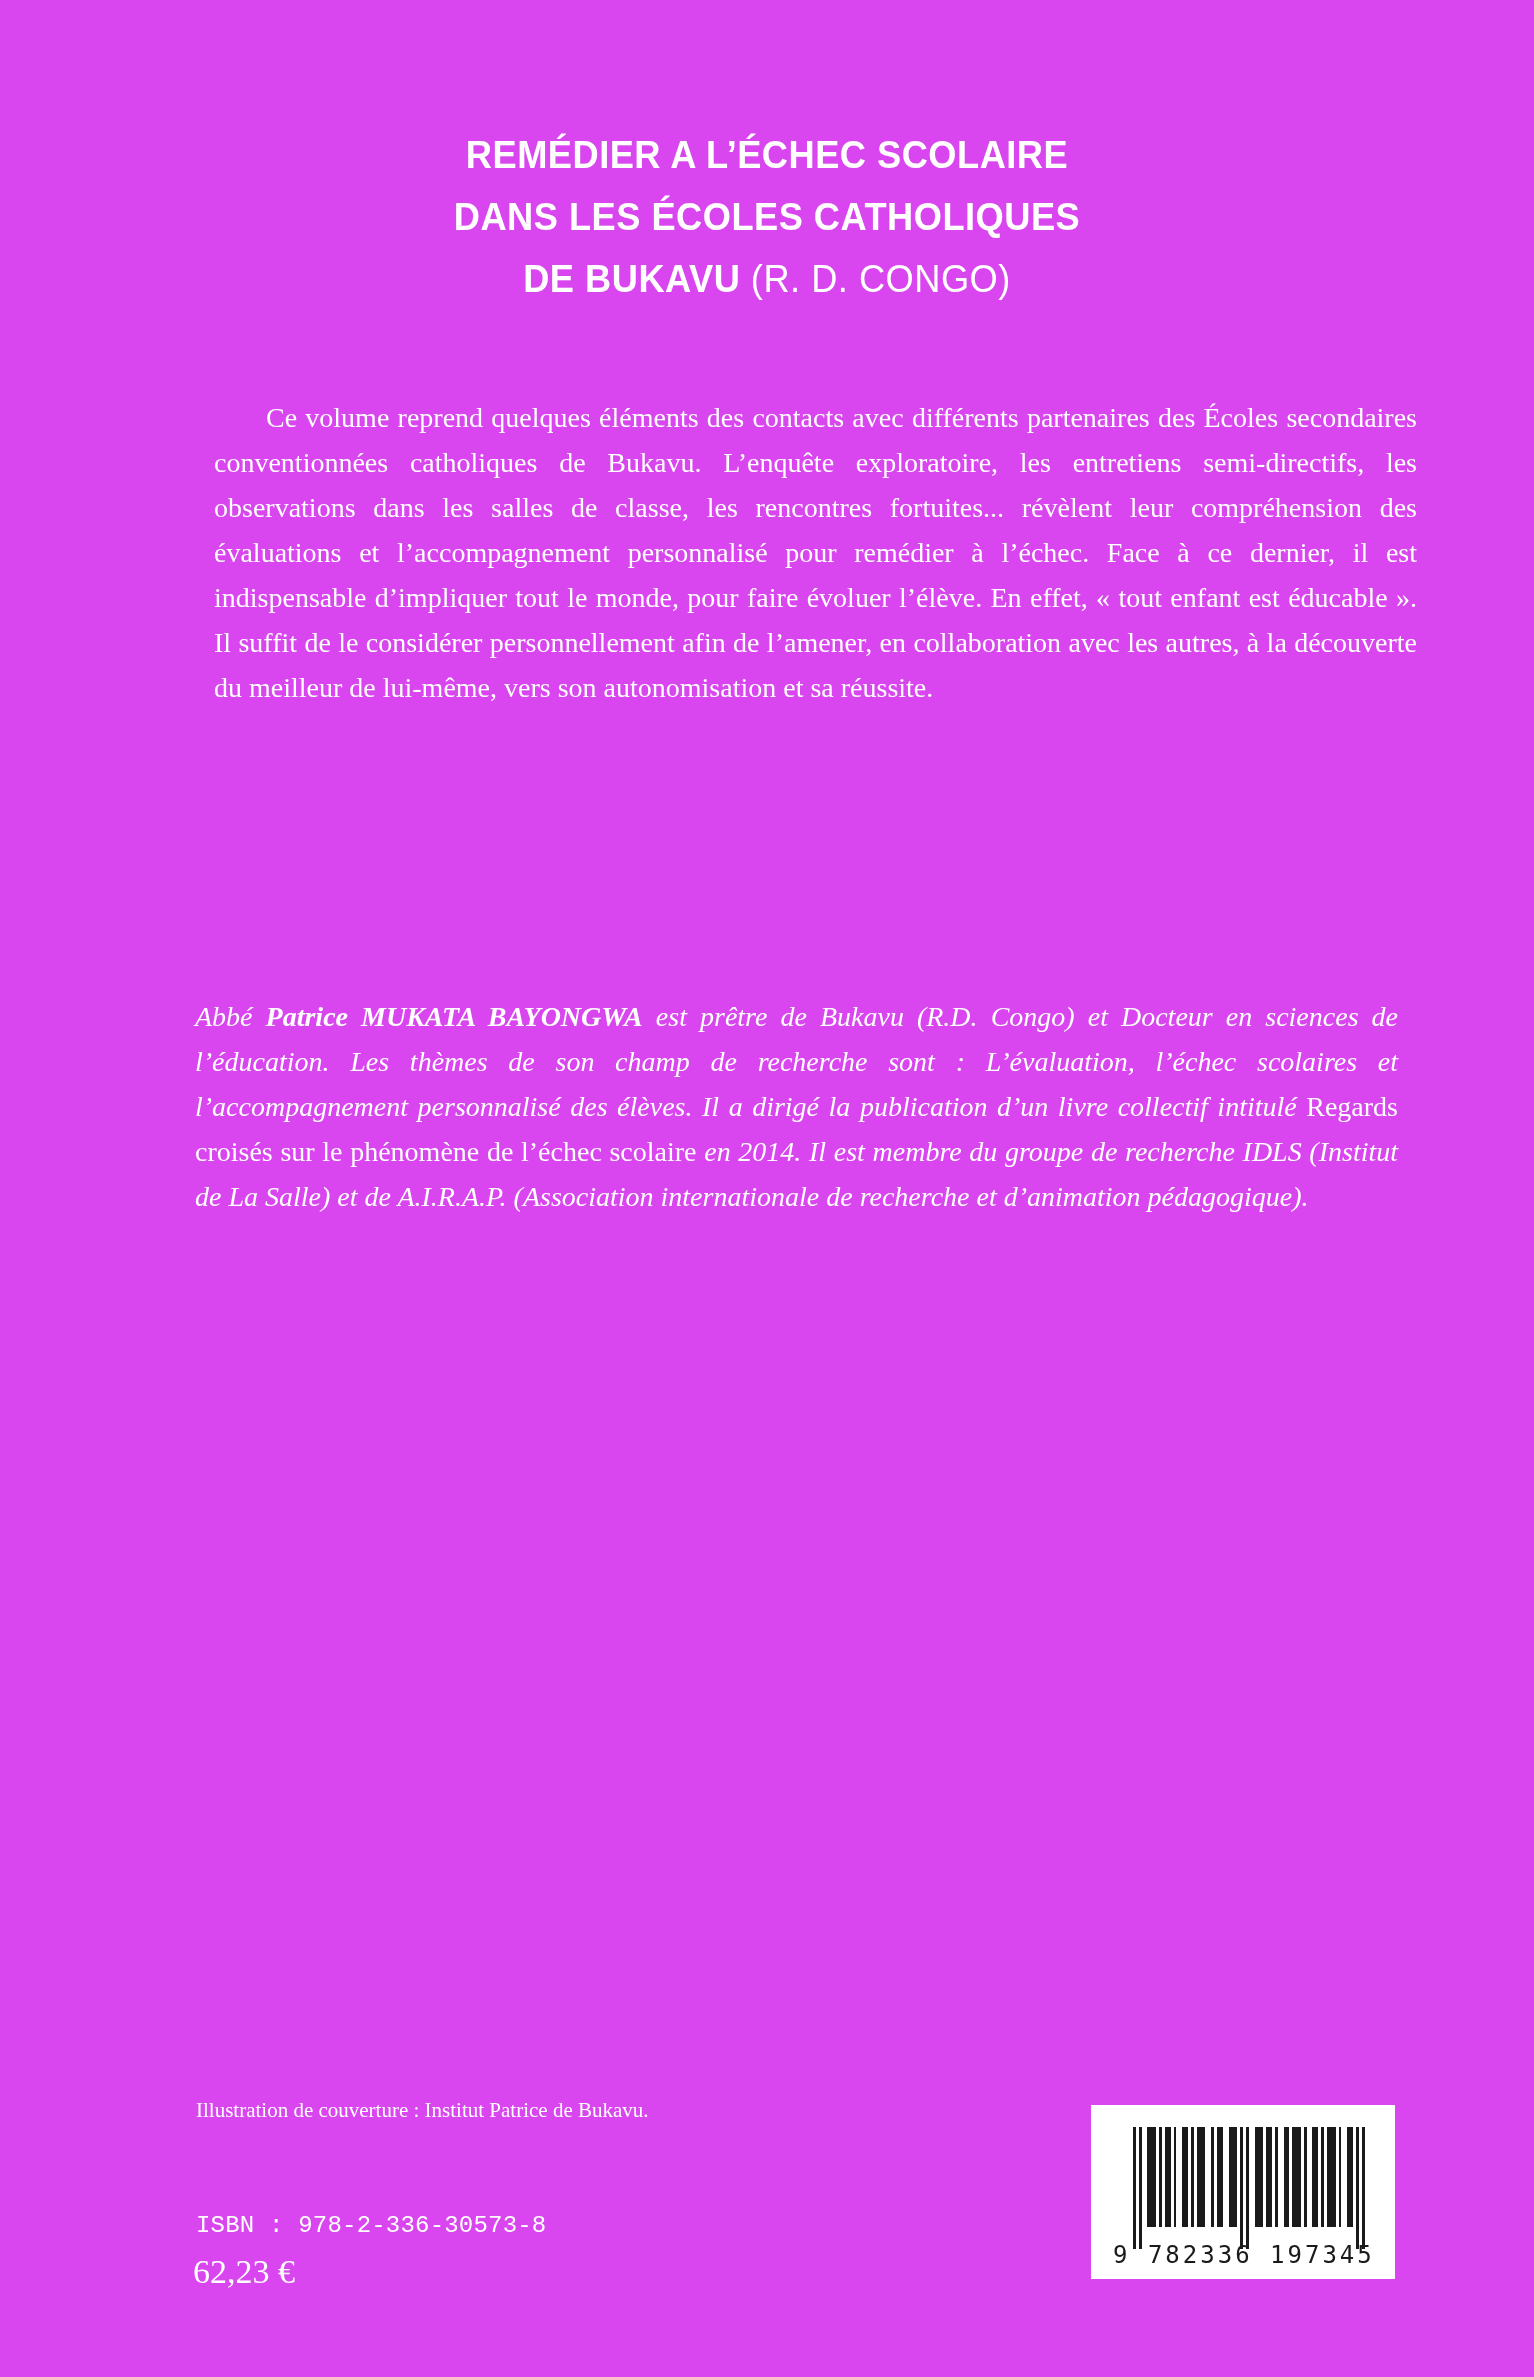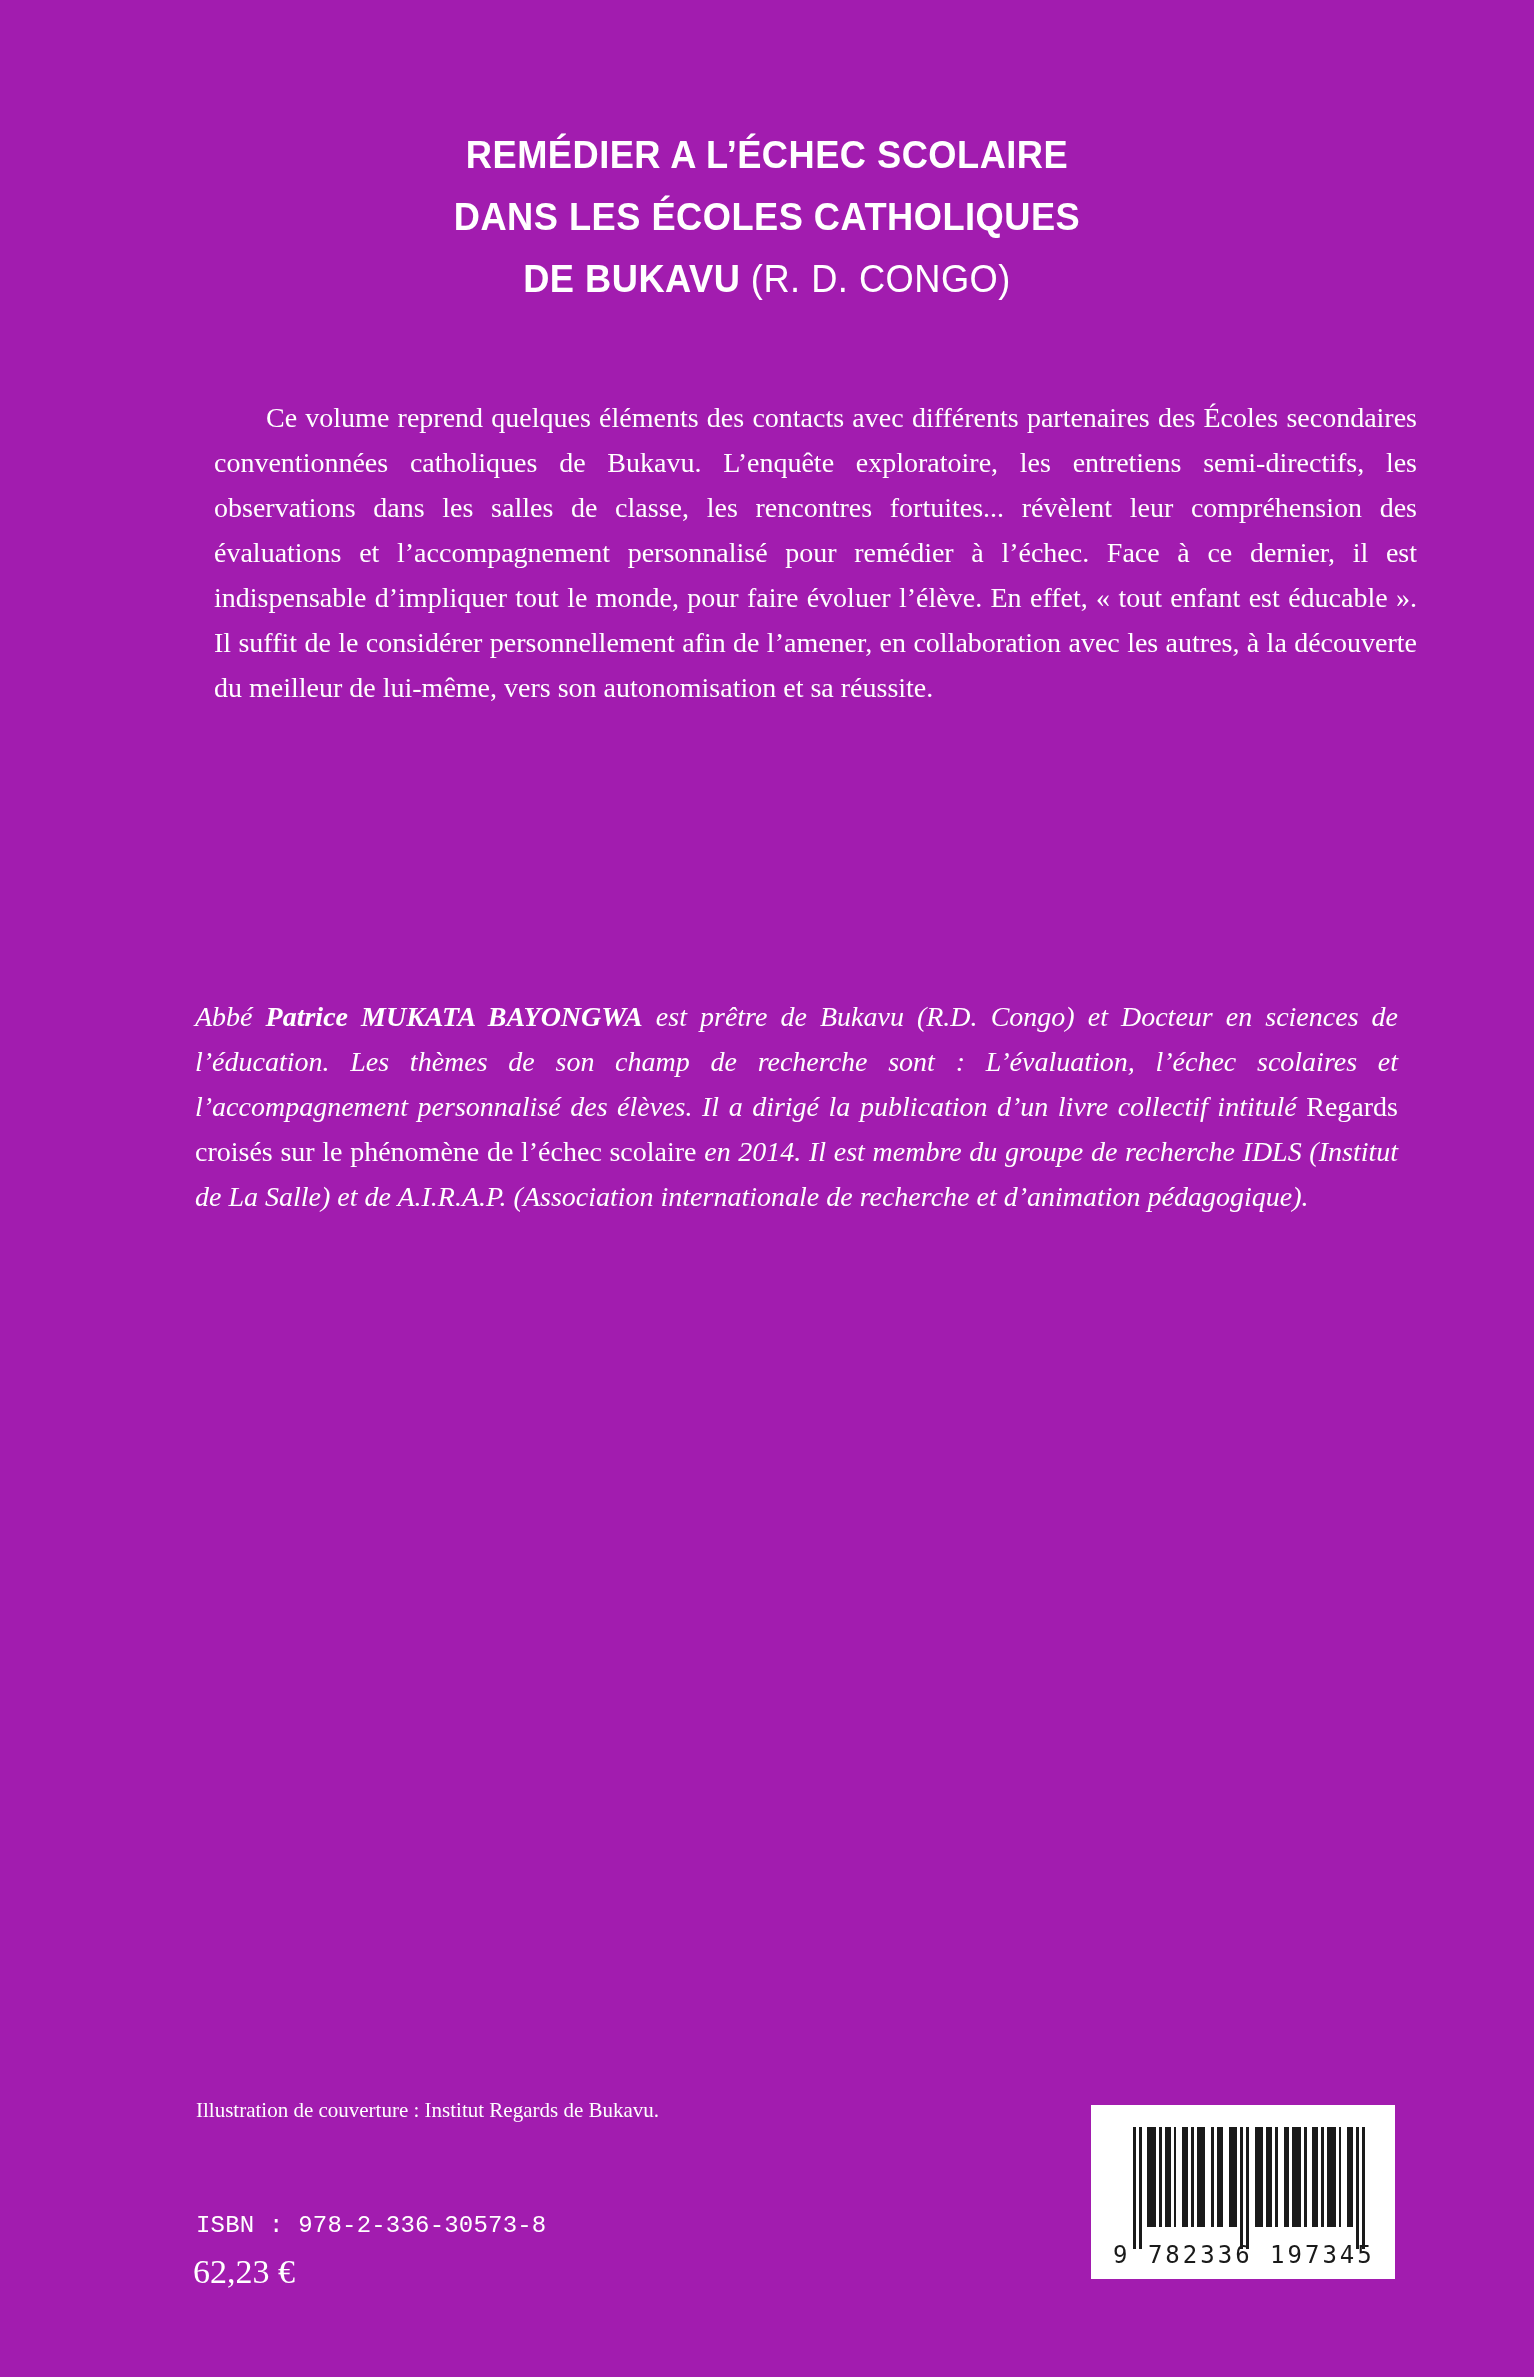--- a/index.html
+++ b/index.html
@@ -12,21 +12,21 @@
     background: #a93d45;
     font-family: "Liberation Serif", "DejaVu Serif", serif;
     color: #ffffff;
     overflow: hidden;
     position: relative;
   }
 
   .cover {
     position: absolute;
     inset: 0;
-    background: #a21caf;
+    background: #d946ef;
   }
 
   
   .title-block {
     position: absolute;
     left: 0;
     right: 0;
     top: 124px;
     text-align: center;
   }
@@ -156,21 +156,21 @@
   <div class="title-block">
     <div class="title-line">REMÉDIER A L’ÉCHEC SCOLAIRE</div>
     <div class="title-line">DANS LES ÉCOLES CATHOLIQUES</div>
     <div class="title-line"><span>DE BUKAVU </span><span class="light">(R. D. CONGO)</span></div>
   </div>
 
   <p class="text-col blurb">Ce volume reprend quelques éléments des contacts avec différents partenaires des Écoles secondaires conventionnées catholiques de Bukavu. L’enquête exploratoire, les entretiens semi-directifs, les observations dans les salles de classe, les rencontres fortuites... révèlent leur compréhension des évaluations et l’accompagnement personnalisé pour remédier à l’échec. Face à ce dernier, il est indispensable d’impliquer tout le monde, pour faire évoluer l’élève. En effet, « tout enfant est éducable ». Il suffit de le considérer personnellement afin de l’amener, en collaboration avec les autres, à la découverte du meilleur de lui-même, vers son autonomisation et sa réussite.</p>
 
   <p class="text-col bio"><span>Abbé </span><span class="name">Patrice MUKATA BAYONGWA</span><span> est prêtre de Bukavu (R.D. Congo) et Docteur en sciences de l’éducation. Les thèmes de son champ de recherche sont : L’évaluation, l’échec scolaires et l’accompagnement personnalisé des élèves. Il a dirigé la publication d’un livre collectif intitulé </span><span class="roman">Regards croisés sur le phénomène de l’échec scolaire</span><span> en 2014. Il est membre du groupe de recherche IDLS (Institut de La Salle) et de A.I.R.A.P. (Association internationale de recherche et d’animation pédagogique).</span></p>
 
-  <div class="illus-credit">Illustration de couverture : Institut Regards de Bukavu.</div>
+  <div class="illus-credit">Illustration de couverture : Institut Patrice de Bukavu.</div>
   <div class="isbn">ISBN : 978-2-336-30573-8</div>
   <div class="price">62,23 €</div>
 
   <div class="barcode-box">
     <div class="barcode-bars" id="barcode-bars">
         <div class="bar guard" style="width: 2.9px; flex: 0 0 auto;"></div>
         <div style="width: 2.9px; background: transparent; height: 0.8px; flex: 0 0 auto;"></div>
         <div class="bar guard" style="width: 2.9px; flex: 0 0 auto;"></div>
         <div style="width: 5.8px; background: transparent; height: 0.8px; flex: 0 0 auto;"></div>
         <div class="bar" style="width: 8.7px; flex: 0 0 auto;"></div>

